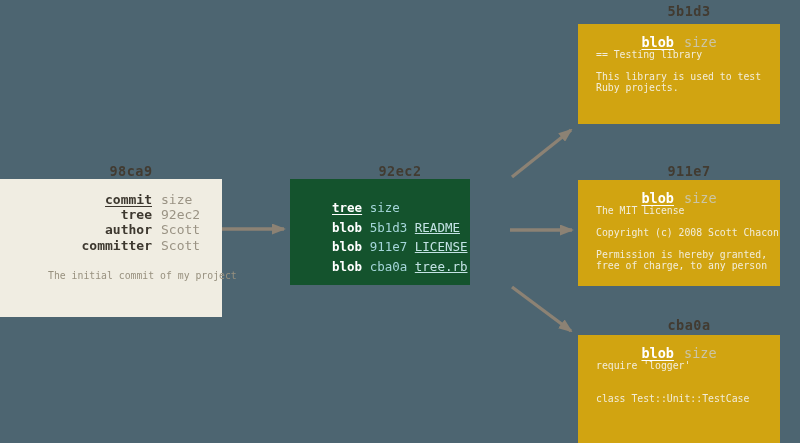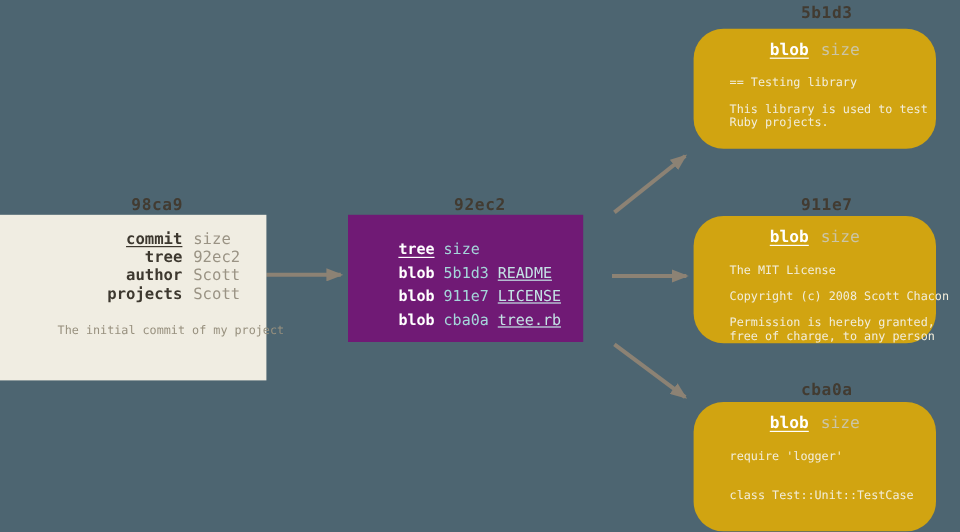--- a/index.html
+++ b/index.html
@@ -22,36 +22,36 @@
 
   
   .commit-box { left:0; top:179px; width:222px; height:138px; background:#f0ede2;padding-left:48px; }
   .c-rows { padding-top:13px; }
   .c-row { display:flex; font-size:13px; line-height:15.2px; white-space:pre; }
   .c-key { flex:0 0 104px; text-align:right; font-weight:bold; color:#3d382f; }
   .c-val { margin-left:9px; color:#9a9384; }
   .c-desc { margin-top:17px; text-align:center; font-size:9.8px; color:#98917f; white-space:pre; }
 
   
-  .tree-box { left:290px; top:179px; width:196px; height:106px; background:#701a75; }
+  .tree-box { left:290px; top:179px; width:180px; height:106px; background:#14532d; }
   .t-rows { padding:19px 0 0 42px; }
   .t-row { font-size:12.5px; line-height:19.6px; white-space:pre; }
   .t-key { font-weight:bold; color:#ffffff; }
   .t-val { color:#a5d6da; }
   .t-name { color:#c4e3e5;text-decoration:underline; }
 
   
-  .blob-box { left:578px; width:202px; background:#d1a411;border-radius:25px; }
+  .blob-box { left:578px; width:202px; background:#d1a411; }
   .blob-box-1 { top:24px; height:100px; }
   .blob-box-2 { top:180px; height:106px; }
   .blob-box-3 { top:335px; height:108px; }
   .g-head { margin-top:11px; text-align:center; font-size:13.5px; line-height:15px; white-space:pre; }
   .g-key { font-weight:bold; color:#ffffff; }
   .g-val { color:#cbc5a6; margin-left:10px; }
-  .g-body { margin-top:15px; padding-left:30px; }
+  .g-body { padding-left:18px; }
   .g-line { font-size:9.8px; line-height:10.9px; min-height:10.9px; color:#f2edda; white-space:pre; }
 
   .label-commit { left:0; top:164px; width:222px;padding-left:40px; }
   .label-tree  { left:290px; top:164px; width:220px; }
   .label-blob1 { left:578px; top:4px;  width:222px; }
   .label-blob2 { left:578px; top:164px; width:222px; }
   .label-blob3 { left:578px; top:318px; width:222px; }
 </style>
 </head>
 <body>
@@ -74,21 +74,21 @@
   <div class="obj-label label-tree">92ec2</div>
   <div class="obj-label label-blob1">5b1d3</div>
   <div class="obj-label label-blob2">911e7</div>
   <div class="obj-label label-blob3">cba0a</div>
 
   <div class="box commit-box">
     <div class="c-rows">
       <div class="c-row"><span class="c-key u">commit</span><span class="c-val">size</span></div>
       <div class="c-row"><span class="c-key">tree</span><span class="c-val">92ec2</span></div>
       <div class="c-row"><span class="c-key">author</span><span class="c-val">Scott</span></div>
-      <div class="c-row"><span class="c-key">projects</span><span class="c-val">Scott</span></div>
+      <div class="c-row"><span class="c-key">committer</span><span class="c-val">Scott</span></div>
     </div>
     <div class="c-desc">The initial commit of my project</div>
   </div>
 
   <div class="box tree-box">
     <div class="t-rows">
       <div class="t-row"><span class="t-key u">tree</span> <span class="t-val">size</span> <span class="t-name"></span></div>
       <div class="t-row"><span class="t-key">blob</span> <span class="t-val">5b1d3</span> <span class="t-name">README</span></div>
       <div class="t-row"><span class="t-key">blob</span> <span class="t-val">911e7</span> <span class="t-name">LICENSE</span></div>
       <div class="t-row"><span class="t-key">blob</span> <span class="t-val">cba0a</span> <span class="t-name">tree.rb</span></div>

